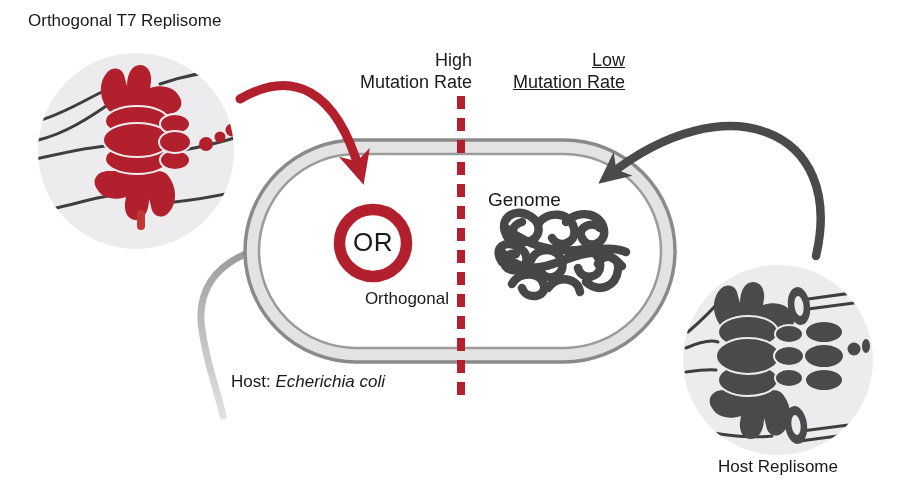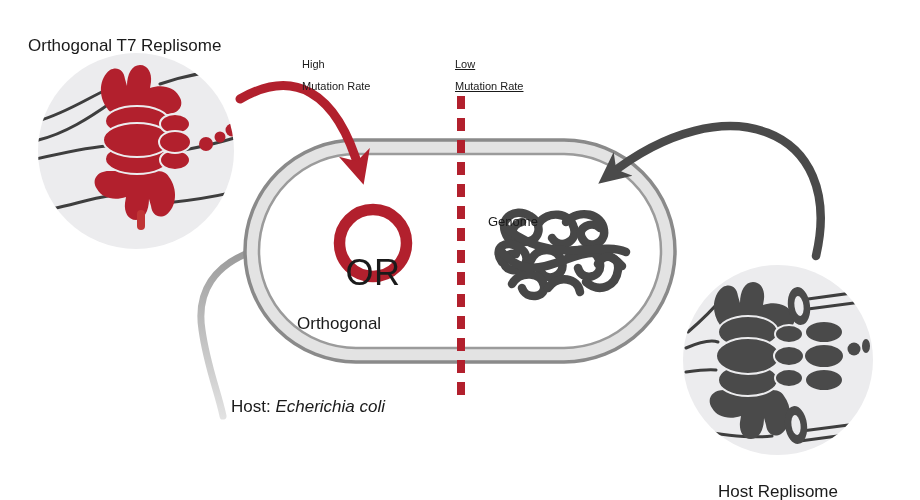--- a/index.html
+++ b/index.html
@@ -1,28 +1,28 @@
 <!DOCTYPE html>
 <html><head>
 <meta charset="utf-8">
 <style>
   html,body{margin:0;padding:0;background:#ffffff;}
   .stage{
     position:relative;width:920px;height:500px;background:#ffffff;overflow:hidden;
     font-family:"Liberation Sans","DejaVu Sans",sans-serif;color:#1a1a1a;
   }
   .stage svg.artwork{position:absolute;left:0;top:0;}
-  .txt{position:absolute;white-space:nowrap;margin-top:25px;}
+  .txt{position:absolute;white-space:nowrap;}
   .title{left:28px;top:11px;font-size:17px;}
-  .col-label{top:29px;width:170px;text-align:left;font-size:11px;line-height:21.5px;white-space:normal;}
+  .col-label{top:50px;width:170px;text-align:right;font-size:18px;line-height:21.5px;white-space:normal;}
   .col-high{left:302px;}
   .col-low{left:455px;text-decoration:underline;}
-  .genome-label{left:488px;top:189px;font-size:13px;}
-  .or-label{left:337px;top:227px;width:72px;text-align:center;font-size:36px;letter-spacing:.5px;}
-  .replicon-label{left:297px;top:288px;width:152px;text-align:left;font-size:17px;line-height:22px;white-space:normal;}
+  .genome-label{left:488px;top:189px;font-size:19px;}
+  .or-label{left:337px;top:227px;width:72px;text-align:center;font-size:26px;letter-spacing:.5px;}
+  .replicon-label{left:297px;top:288px;width:152px;text-align:right;font-size:17px;line-height:22px;white-space:normal;}
   .host-label{left:231px;top:372px;font-size:17px;}
   .host-label .species{font-style:italic;}
   .host-replisome-label{left:687px;top:457px;width:182px;text-align:center;font-size:17px;}
 </style>
 </head>
 <body>
 
 <div class="stage">
 
   <svg class="artwork" width="920" height="500" viewBox="0 0 920 500">

